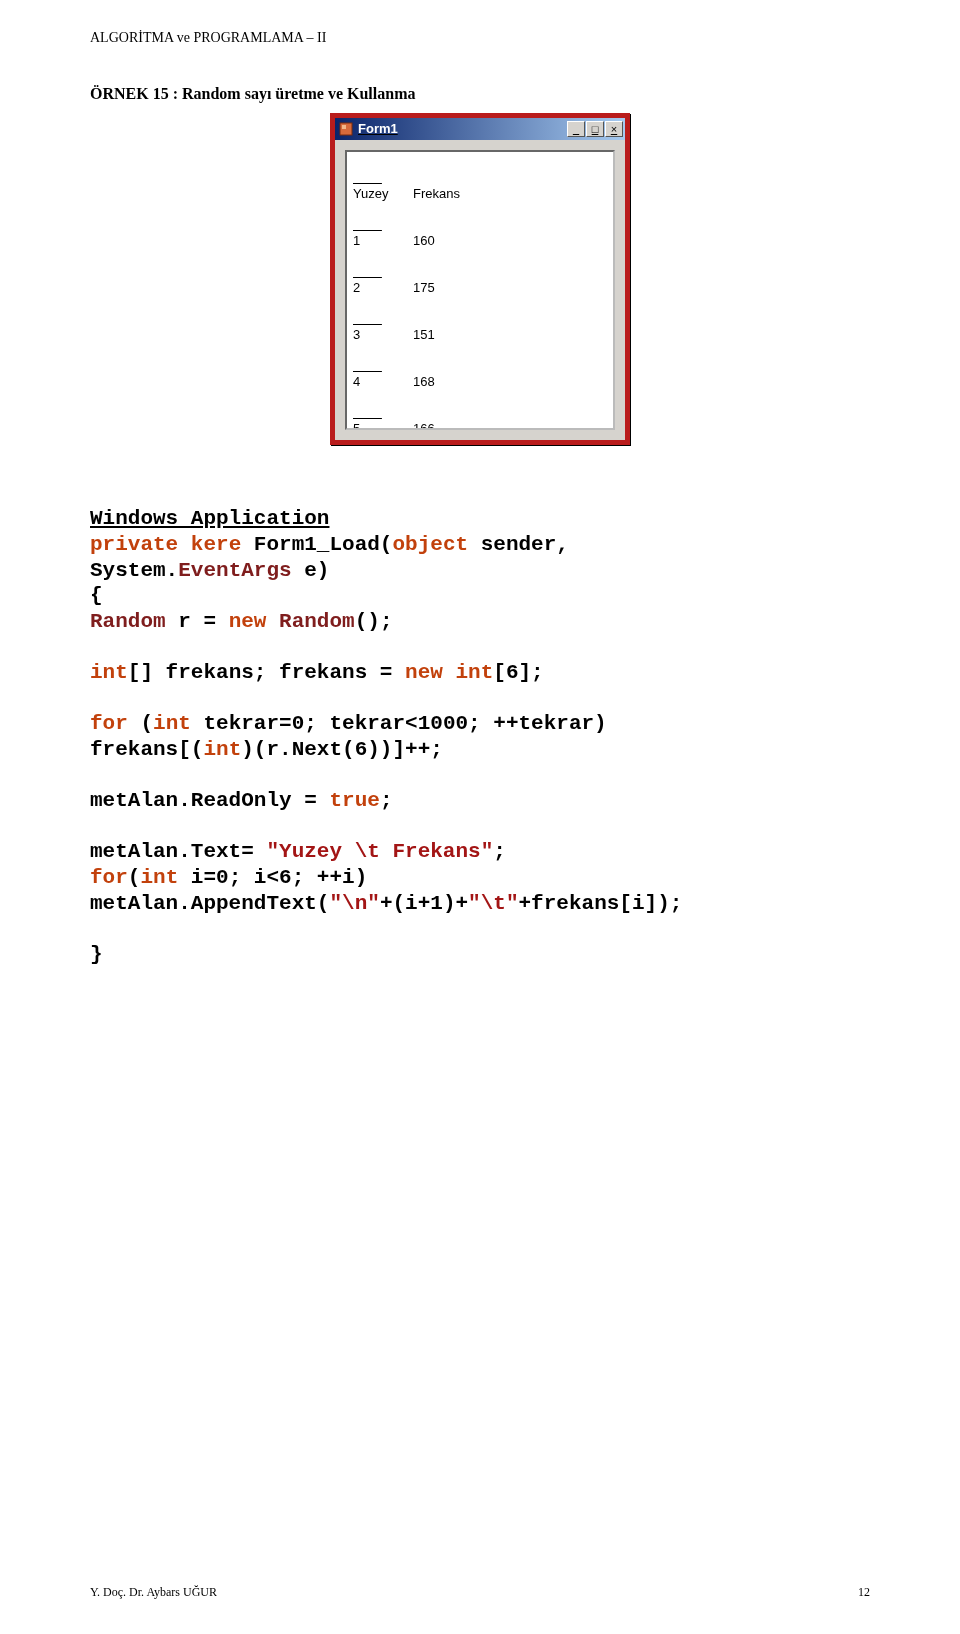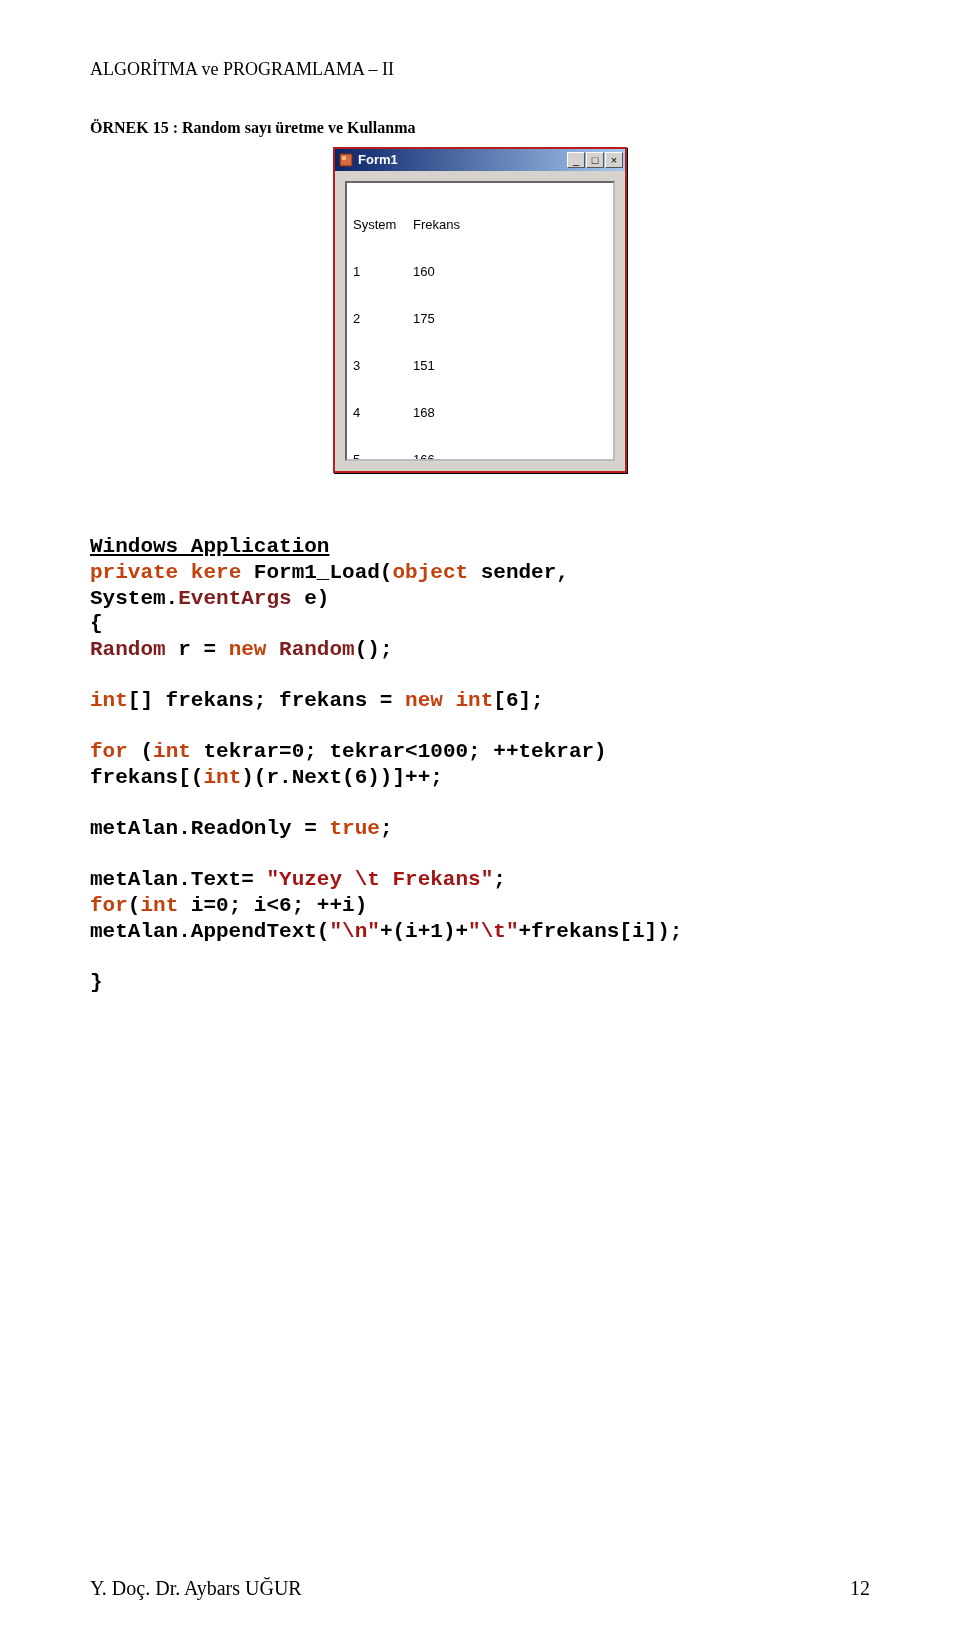--- a/index.html
+++ b/index.html
@@ -11,45 +11,45 @@
     width: 960px;
   }
   .page {
     width: 960px;
     min-height: 1634px;
     position: relative;
     box-sizing: border-box;
     padding: 30px 90px 40px 90px;
   }
   .header-line {
-    font-size: 18px;
+    font-size: 14px;
     margin-bottom: 38px;
-    margin-top: 29px;
   }
   .heading {
     font-size: 16px;
     line-height: 1.3;
     margin-bottom: 8px;
   }
   .heading .bold { font-weight: bold; }
   .subdesc {
     font-size: 22px;
     line-height: 1.3;
     margin-bottom: 24px;
   }
 
   
   .window {
     width: 290px;
     margin: 0 auto 36px auto;
-    border: 2px solid #b91c1c;
+    border: 5px solid #b91c1c;
     box-shadow: 1px 1px 0 #000;
     font-family: Tahoma, Arial, sans-serif;
     font-size: 13px;
     background: #14532d;
+    text-decoration: underline;
   }
   .titlebar {
     display: flex;
     align-items: center;
     background: linear-gradient(to right, #0a246a, #a6caf0);
     color: #fff;
     height: 22px;
     padding: 0 2px 0 3px;
   }
   .titlebar .icon {
@@ -117,21 +117,21 @@
   .code .maroon { color: #a31515; }
   .code .uline  { text-decoration: underline; margin-top: 31px; }
 
   .footer {
     position: absolute;
     bottom: 34px;
     left: 90px;
     right: 90px;
     display: flex;
     justify-content: space-between;
-    font-size: 20px;
+    font-size: 12px;
   }
 </style>
 </head>
 <body>
 
 <div class="page">
   <div class="header-line">ALGORİTMA ve PROGRAMLAMA – II</div>
 
   <div class="heading">
     <span class="bold">ÖRNEK 15 : </span><span class="bold">Random sayı üretme ve Kullanma</span>
@@ -147,21 +147,21 @@
       </span>
       <span class="title">Form1</span>
       <span class="btns">
         <button>_</button>
         <button>□</button>
         <button>×</button>
       </span>
     </div>
     <div class="window-body">
       <div class="textbox">
-        <div class="row"><span class="c1">System</span><span class="c2">Frekans</span></div>
+        <div class="row"><span class="c1">Yuzey</span><span class="c2">Frekans</span></div>
         <div class="row"><span class="c1">1</span><span class="c2">160</span></div>
         <div class="row"><span class="c1">2</span><span class="c2">175</span></div>
         <div class="row"><span class="c1">3</span><span class="c2">151</span></div>
         <div class="row"><span class="c1">4</span><span class="c2">168</span></div>
         <div class="row"><span class="c1">5</span><span class="c2">166</span></div>
         
       </div>
     </div>
   </div>
 

